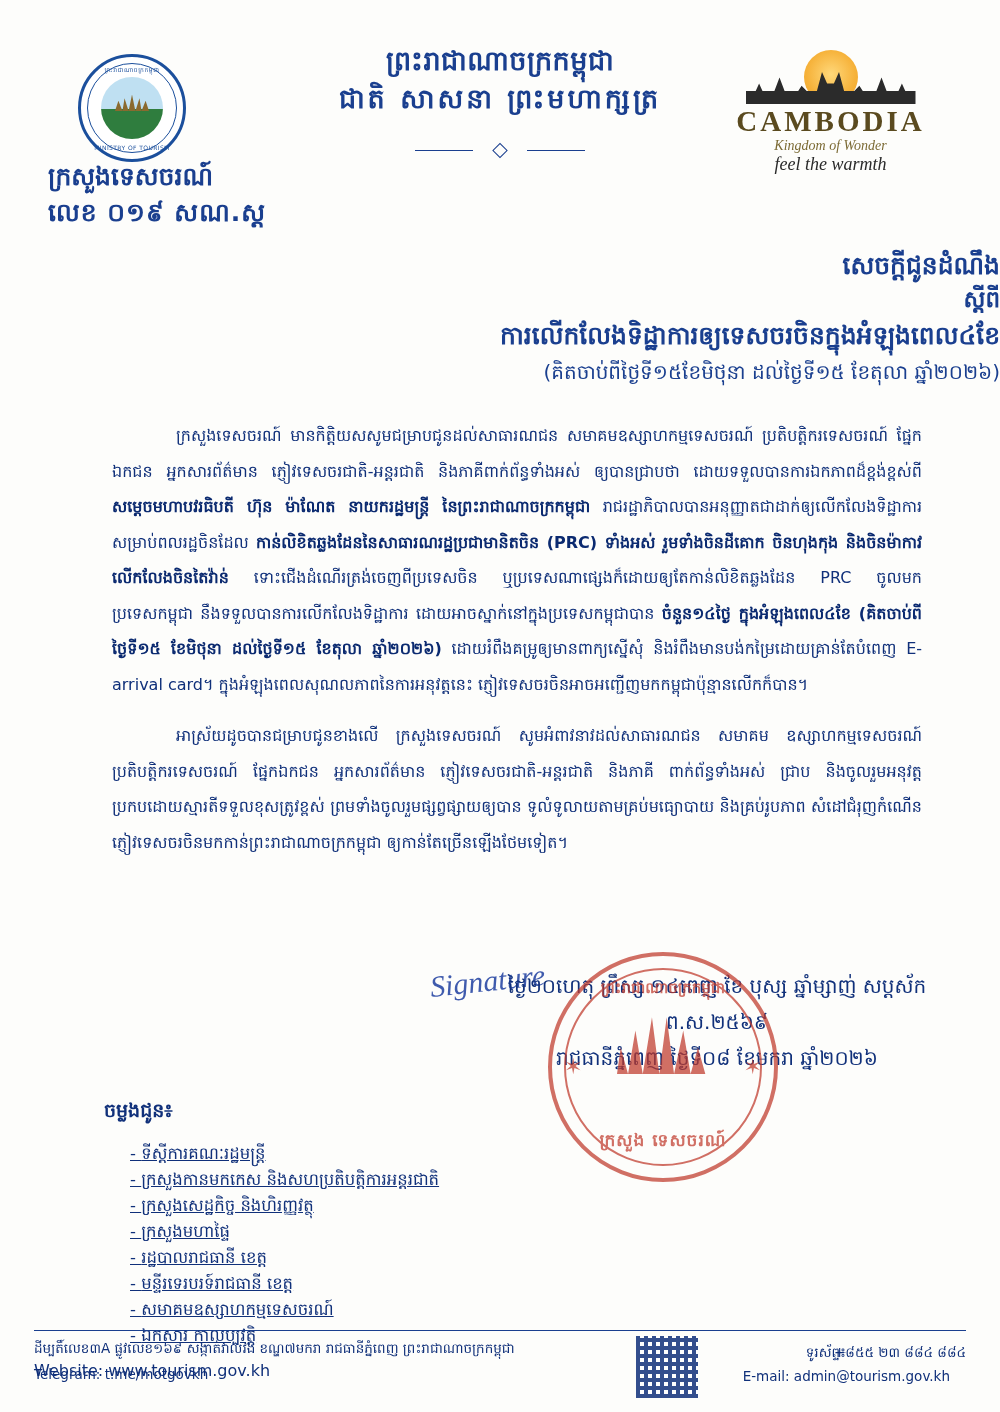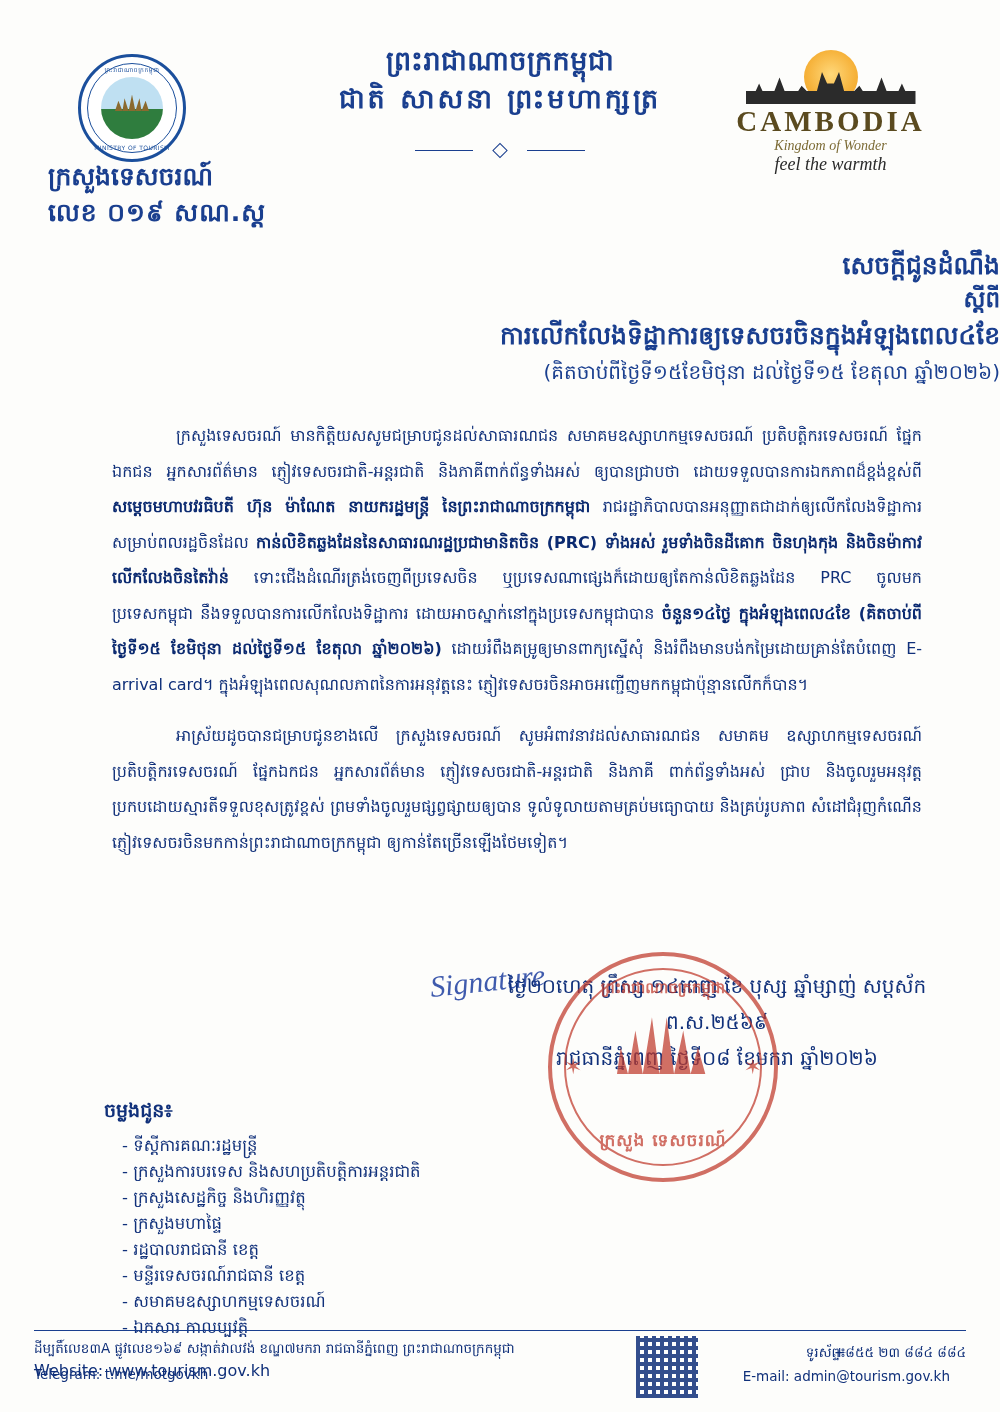--- a/index.html
+++ b/index.html
@@ -348,22 +348,23 @@
     color: #10307a;
   }
   .dist .dist-title {
     font-size: 19px;
     font-weight: bold;
     line-height: 30px;
     margin-bottom: 2px;
   }
   .dist ul {
     list-style: none;
-    margin: 8px;
+    margin: 16px;
     padding: 0 0 0 10px;
+    text-decoration: underline;
   }
   .dist li {
     font-size: 16.5px;
     line-height: 26px;
     white-space: nowrap;
   }
   .dist li:before {
     content: "- ";
   }
 
@@ -509,25 +510,25 @@
     <div class="star right">✶</div>
     <div class="label-top">ព្រះរាជាណាចក្រកម្ពុជា</div>
     <div class="temple-mark"></div>
     <div class="label-bottom">ក្រសួង ទេសចរណ៍</div>
   </div>
 
   <div class="dist">
     <div class="dist-title">ចម្លងជូន៖</div>
     <ul>
       <li>ទីស្ដីការគណៈរដ្ឋមន្ត្រី</li>
-      <li>ក្រសួងការបរទេស និងសហប្រតិបត្តិការអន្តរជាតិ</li>
+      <li>ក្រសួងកានមកកេស និងសហប្រតិបត្តិការអន្តរជាតិ</li>
       <li>ក្រសួងសេដ្ឋកិច្ច និងហិរញ្ញវត្ថុ</li>
       <li>ក្រសួងមហាផ្ទៃ</li>
       <li>រដ្ឋបាលរាជធានី ខេត្ត</li>
-      <li>មន្ទីរទេសចរណ៍រាជធានី ខេត្ត</li>
+      <li>មន្ទីរទេរបរទ៍រាជធានី ខេត្ត</li>
       <li>សមាគមឧស្សាហកម្មទេសចរណ៍</li>
       <li>ឯកសារ កាលប្បវត្តិ</li>
     </ul>
   </div>
 
   <div class="footer-rule"></div>
   <div class="footer">
     <div class="addr">ដីម្បតិ៍លេខ៣A ផ្លូវលេខ១៦៩ សង្កាត់វាលវង់ ខណ្ឌ៧មករា រាជធានីភ្នំពេញ ព្រះរាជាណាចក្រកម្ពុជា</div>
     <div class="web">Website: www.tourism.gov.kh</div>
     <div class="tg">Telegram: t.me/motgovkh</div>

